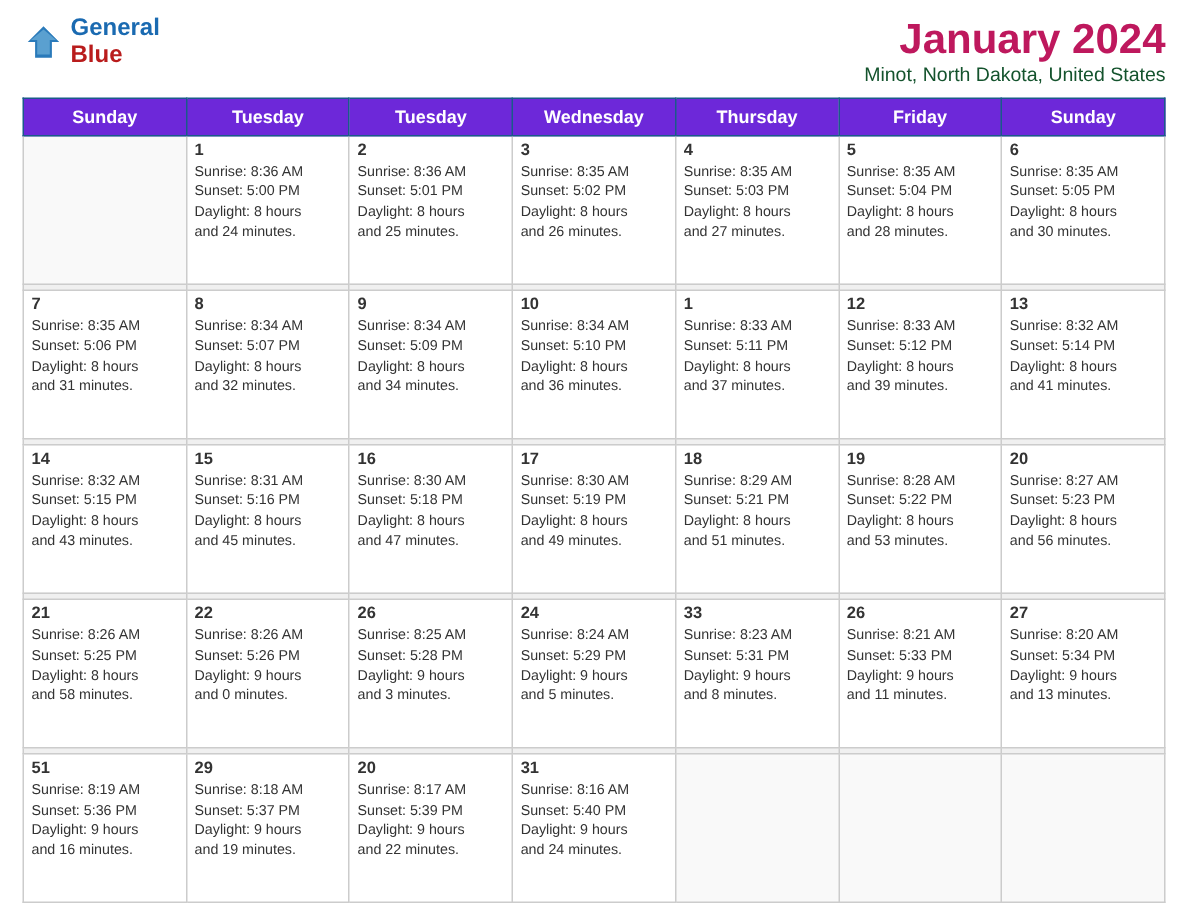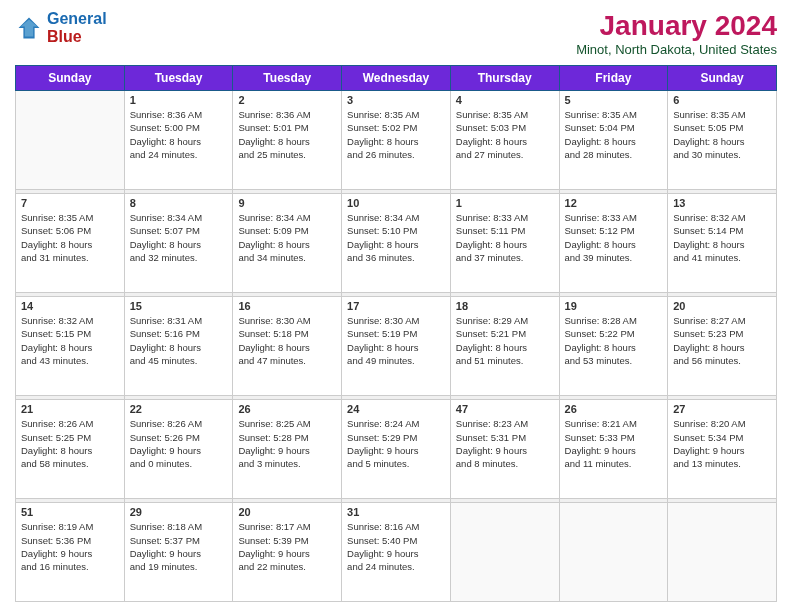--- a/index.html
+++ b/index.html
@@ -250,21 +250,21 @@
           </td>
           <td>
             <div class="day-num">26</div>
             <div class="day-info">Sunrise: 8:25 AM<br>Sunset: 5:28 PM<br>Daylight: 9 hours<br>and 3 minutes.</div>
           </td>
           <td>
             <div class="day-num">24</div>
             <div class="day-info">Sunrise: 8:24 AM<br>Sunset: 5:29 PM<br>Daylight: 9 hours<br>and 5 minutes.</div>
           </td>
           <td>
-            <div class="day-num">47</div>
+            <div class="day-num">33</div>
             <div class="day-info">Sunrise: 8:23 AM<br>Sunset: 5:31 PM<br>Daylight: 9 hours<br>and 8 minutes.</div>
           </td>
           <td>
             <div class="day-num">26</div>
             <div class="day-info">Sunrise: 8:21 AM<br>Sunset: 5:33 PM<br>Daylight: 9 hours<br>and 11 minutes.</div>
           </td>
           <td>
             <div class="day-num">27</div>
             <div class="day-info">Sunrise: 8:20 AM<br>Sunset: 5:34 PM<br>Daylight: 9 hours<br>and 13 minutes.</div>
           </td>

